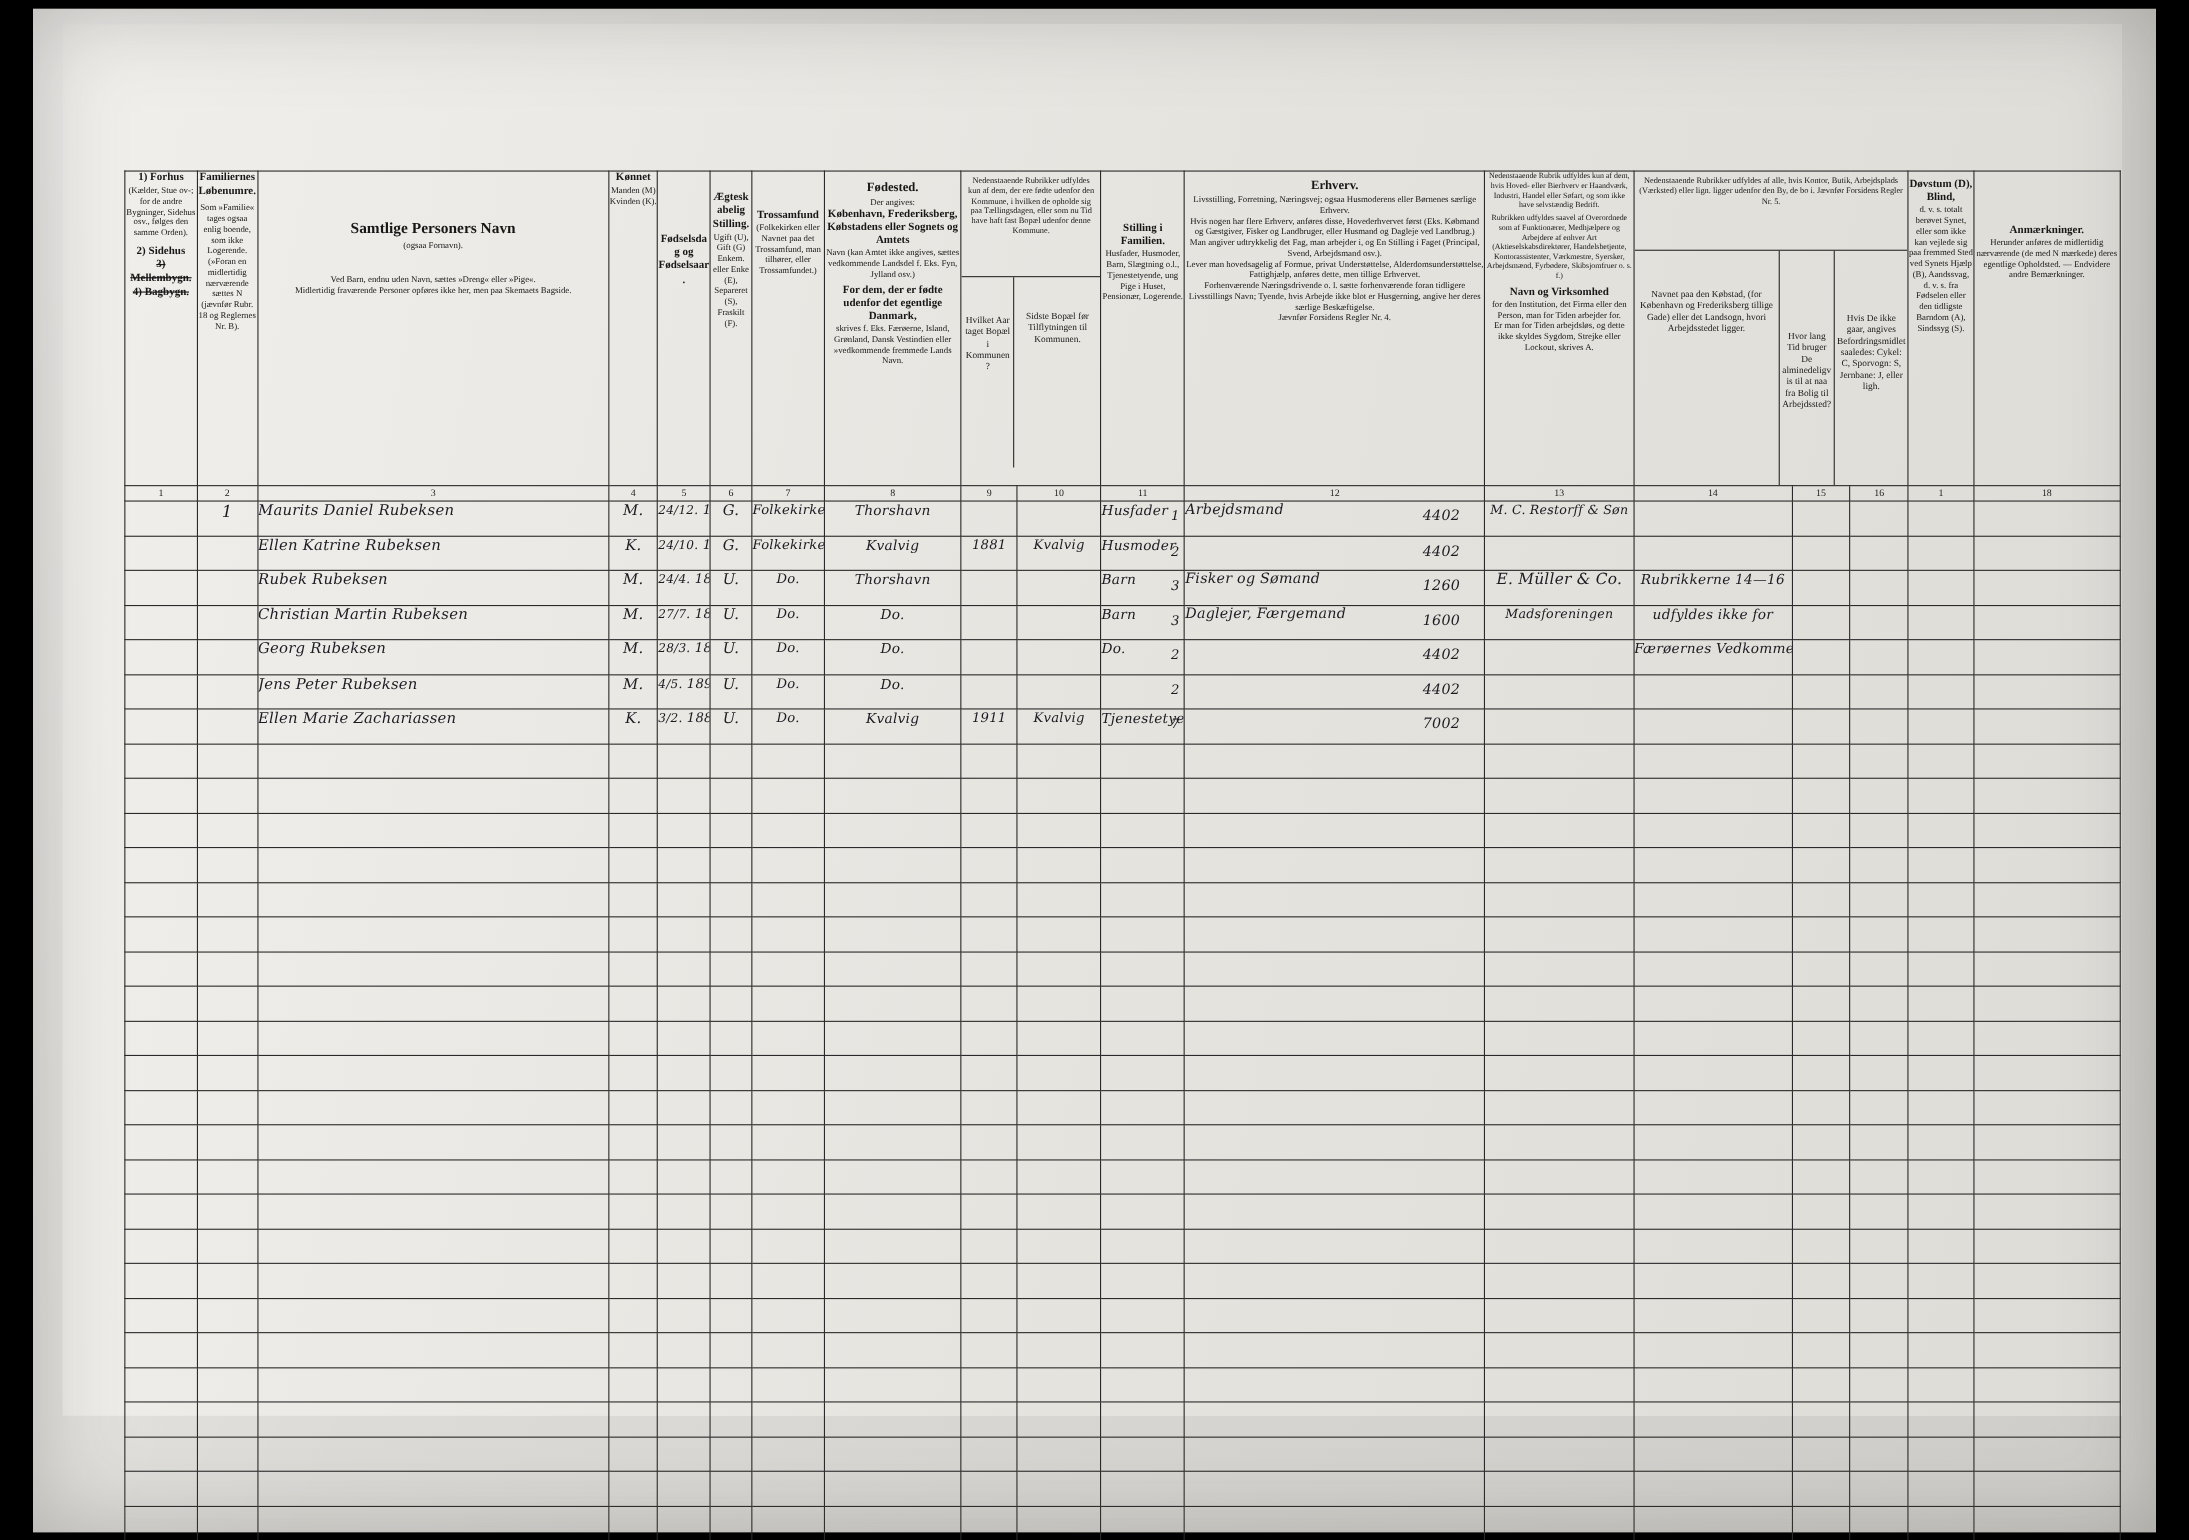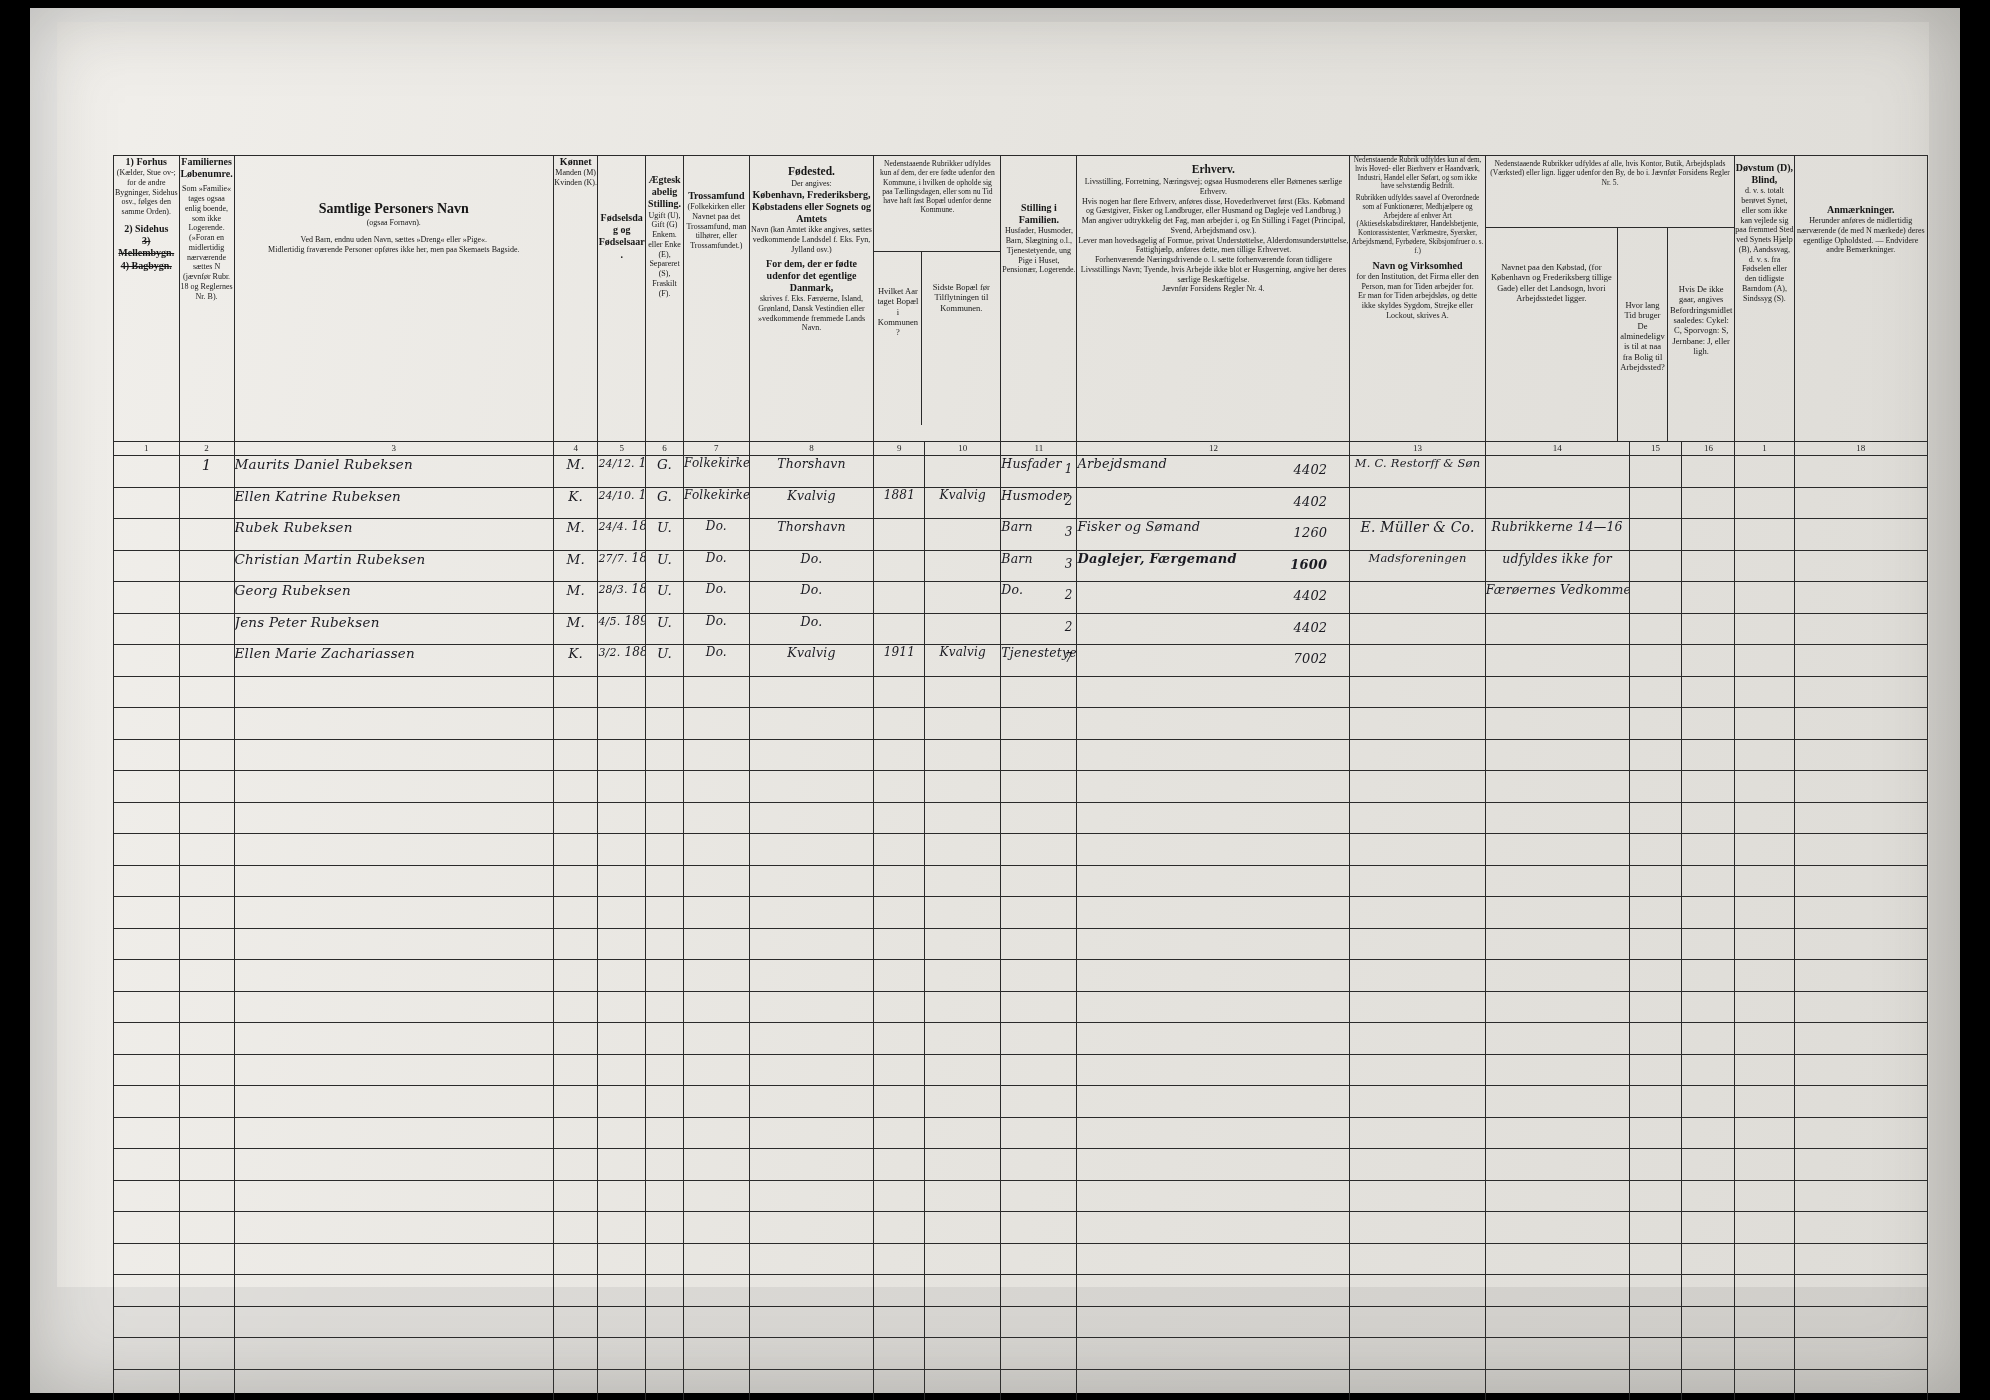--- a/index.html
+++ b/index.html
@@ -148,21 +148,21 @@
               <span class="mid strike">3) Mellembygn.</span>
               <span class="mid strike">4) Bagbygn.</span>
             </td>
             <td class="hdr">
               <span class="mid">Familiernes Løbenumre.</span>
               <span class="sm" style="margin-top:4px">Som »Familie« tages ogsaa enlig boende, som ikke Logerende. (»Foran en midlertidig nærværende sættes N (jævnfør Rubr. 18 og Reglernes Nr. B).</span>
             </td>
             <td class="hdr">
               <span class="big" style="margin-top:44px;font-size:14px">Samtlige Personers Navn</span>
               <span class="sm">(ogsaa Fornavn).</span>
-              <span class="sm" style="margin-top:7px">Ved Barn, endnu uden Navn, sættes »Dreng« eller »Pige«.</span>
+              <span class="sm" style="margin-top:21px">Ved Barn, endnu uden Navn, sættes »Dreng« eller »Pige«.</span>
               <span class="sm">Midlertidig fraværende Personer opføres ikke her, men paa Skemaets Bagside.</span>
             </td>
             <td class="hdr">
               <span class="mid" style="">Kønnet</span>
               <span class="sm">Manden (M) Kvinden (K).</span>
             </td>
             <td class="hdr">
               <span class="mid" style="margin-top:56px">Fødselsdag og Fødselsaar.</span>
             </td>
             <td class="hdr">
@@ -330,21 +330,21 @@
               <td class="hand c" style="font-size:15px;"></td>
               <td class="hand">Christian Martin Rubeksen</td>
               <td class="hand c">M.</td>
               <td class="hand c" style="font-size:12px;"><span style="font-size:11px">27/7.</span> 1894.</td>
               <td class="hand c">U.</td>
               <td class="hand c" style="font-size:12px;">Do.</td>
               <td class="hand c" style="font-size:12.5px;">Do.</td>
               <td class="hand c" style="font-size:12px;"></td>
               <td class="hand c" style="font-size:12px;"></td>
               <td class="hand" style="font-size: 12.5px; position: relative; white-space: nowrap;">Barn<span style="position:absolute;right:4px;top:6px;font-size:12px">3</span></td>
-              <td class="hand" style="position: relative; font-size: 13px; font-weight: bold;">Daglejer, Færgemand<span style="position:absolute;right:22px;top:6px;font-size:13px">1600</span></td>
+              <td class="hand" style="position: relative; font-size: 13px;">Daglejer, Færgemand<span style="position:absolute;right:22px;top:6px;font-size:13px">1600</span></td>
               <td class="hand c" style="font-size:11.5px;">Madsforeningen</td>
               <td class="hand c" style="font-size:12.5px;">udfyldes ikke for</td>
               <td class="hand c"></td>
               <td class="hand c"></td>
               <td class="hand c"></td>
               <td class="hand c"></td>
             </tr>
             <tr class="datarow">
               <td class="hand c"></td>
               <td class="hand c" style="font-size:15px;"></td>

